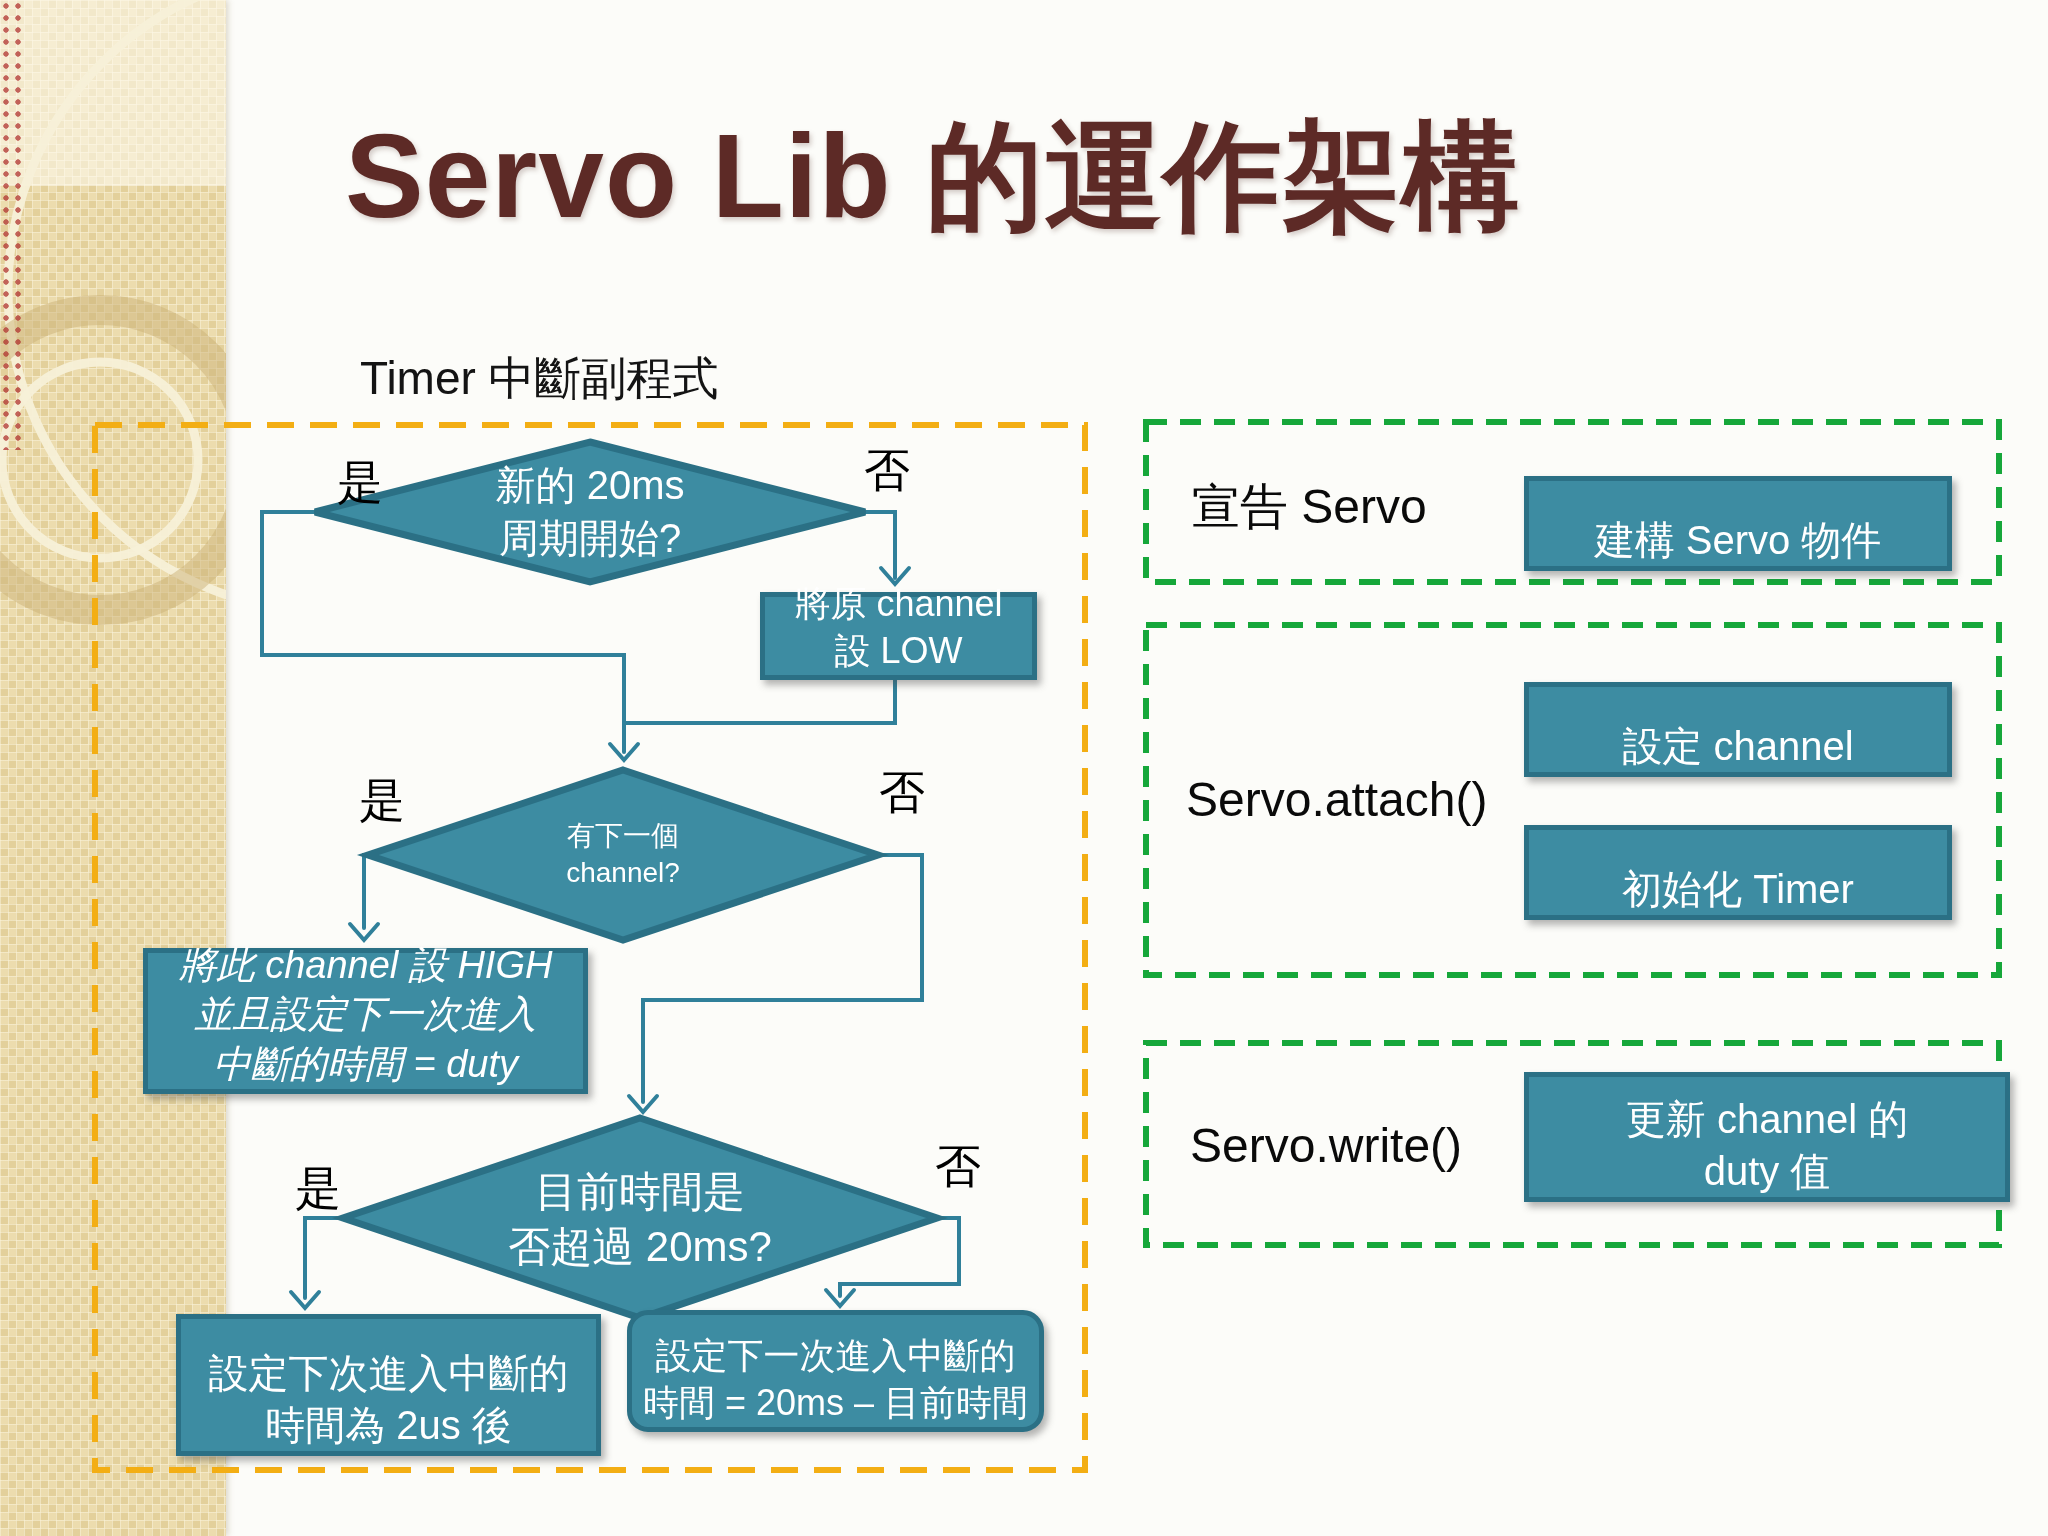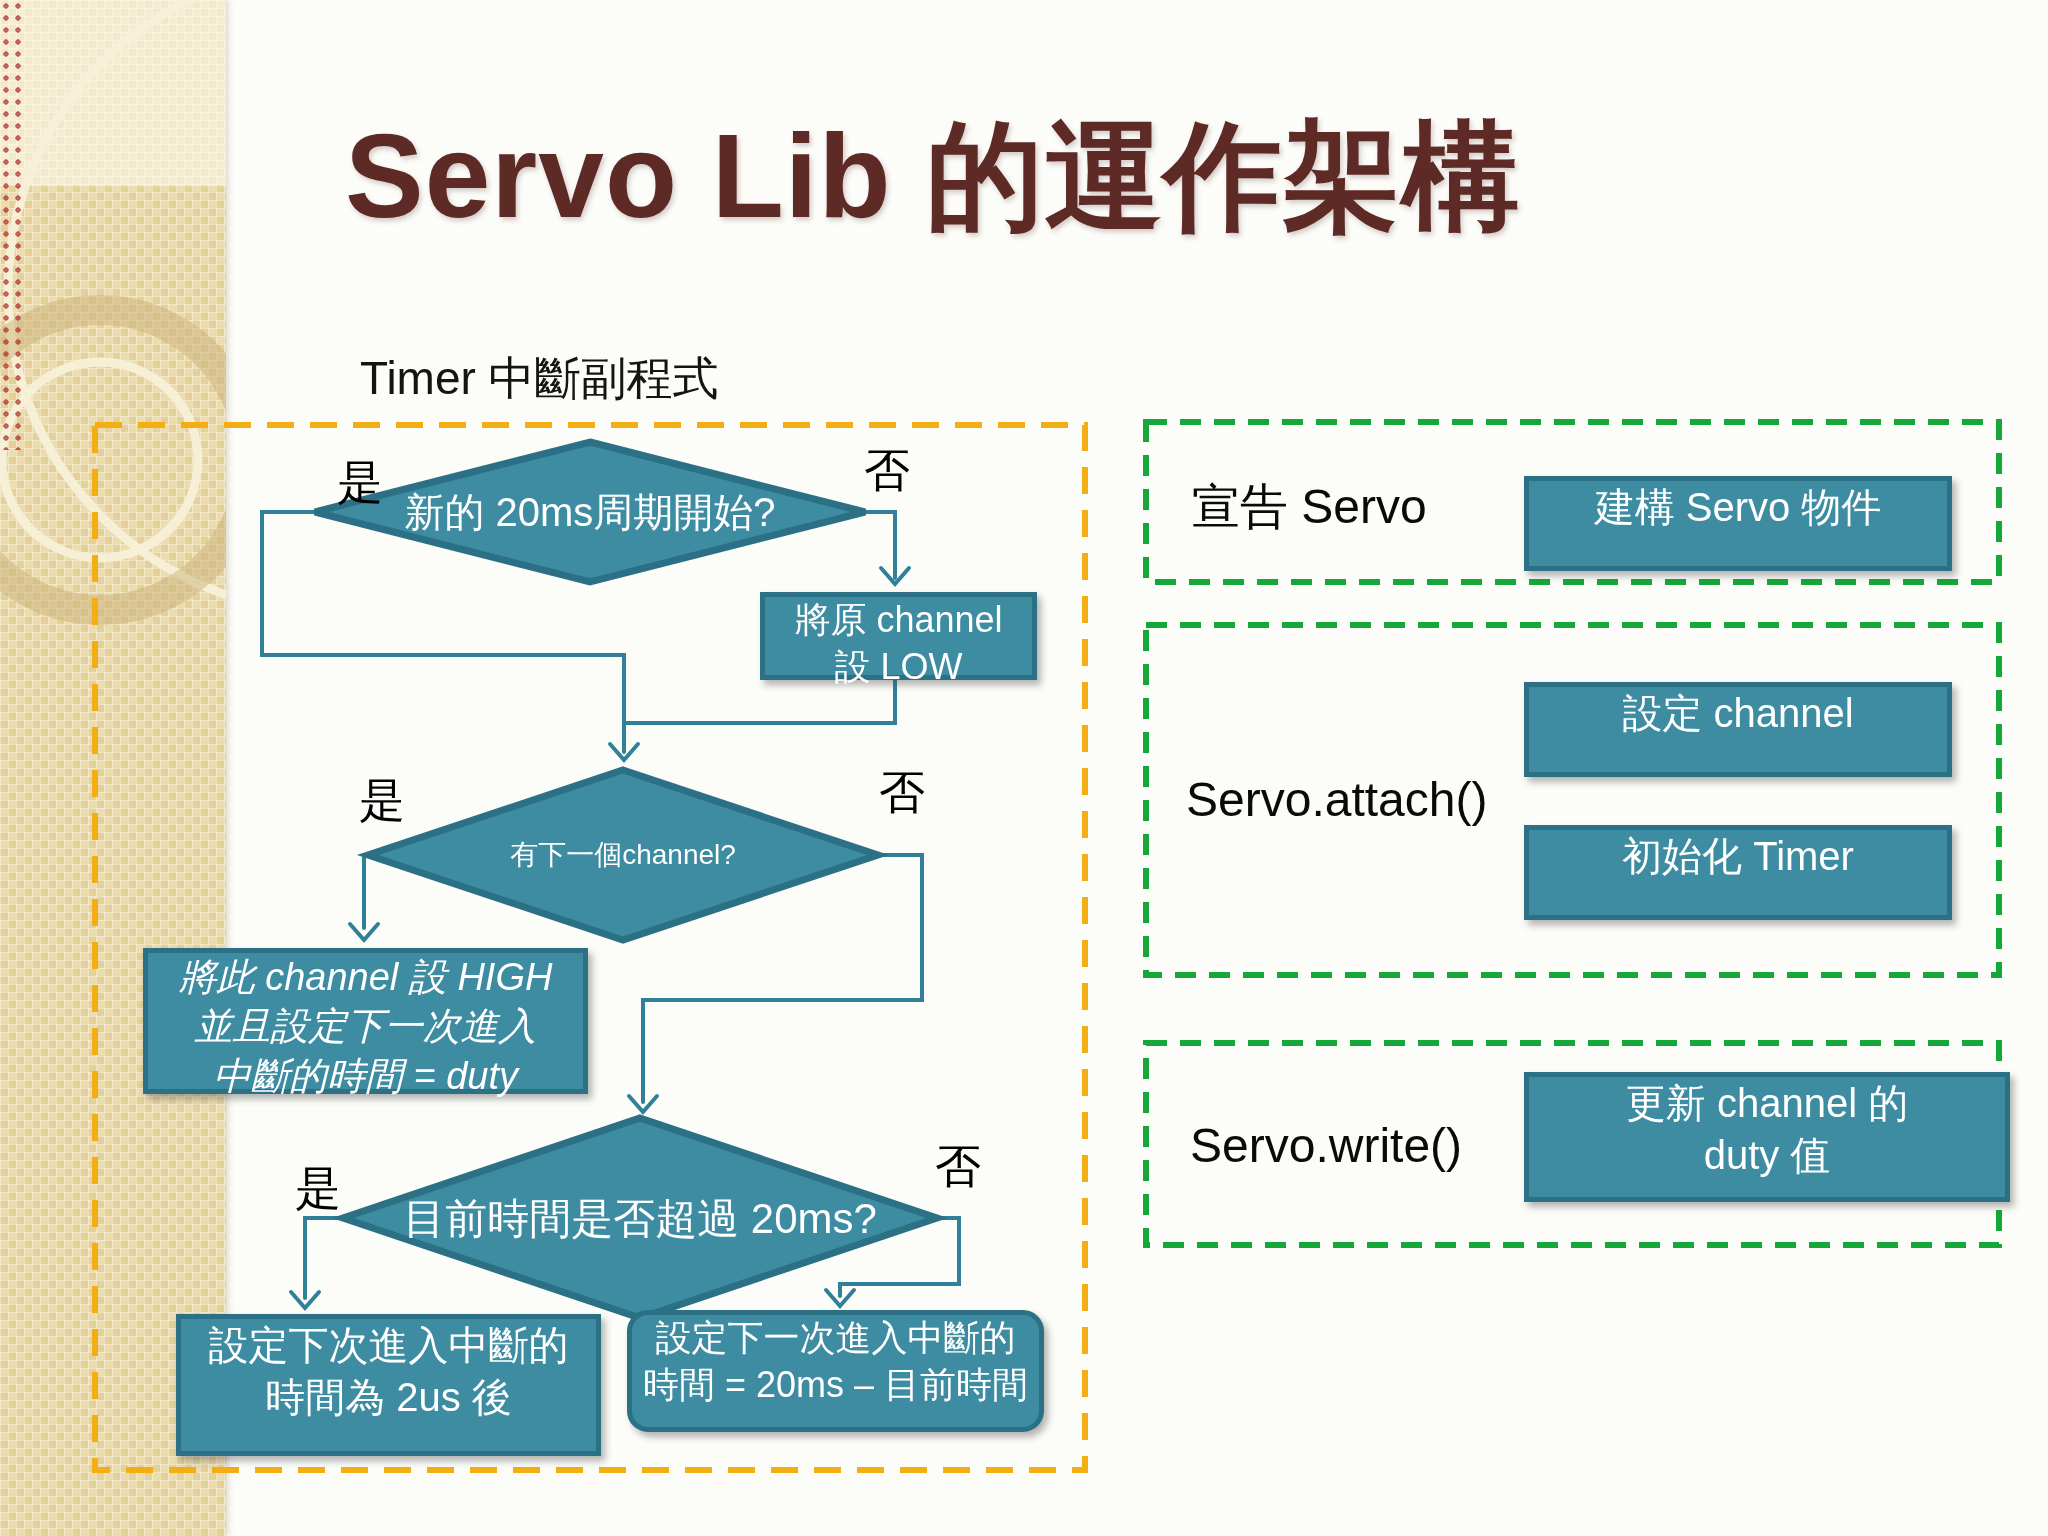--- a/index.html
+++ b/index.html
@@ -42,26 +42,26 @@
     position:absolute;left:360px;top:348px;font-size:46px;color:#141414;
     white-space:nowrap;
   }
   
   .diagram{position:absolute;left:0;top:0;}
   
   .node{
     position:absolute;box-sizing:border-box;
     background:#3d8ca2;border:5px solid #2b7085;
     color:#fff;display:flex;flex-direction:column;
-    align-items:center;justify-content:flex-start;text-align:center;
+    align-items:center;justify-content:flex-end;text-align:center;
     box-shadow:4px 5px 7px rgba(70,70,70,.4);
     line-height:1.3;
   }
   .diamond-label{
-    position:absolute;color:#fff;display:flex;flex-direction:row;
+    position:absolute;color:#fff;display:flex;flex-direction:column;
     align-items:center;justify-content:center;text-align:center;line-height:1.32;
   }
   .yesno{
     position:absolute;width:84px;height:56px;text-align:center;
     font-family:"Liberation Serif",serif;font-size:46px;color:#000;
   }
   .api-label{
     position:absolute;font-size:48px;color:#0a0a0a;white-space:nowrap;
   }
 </style>

